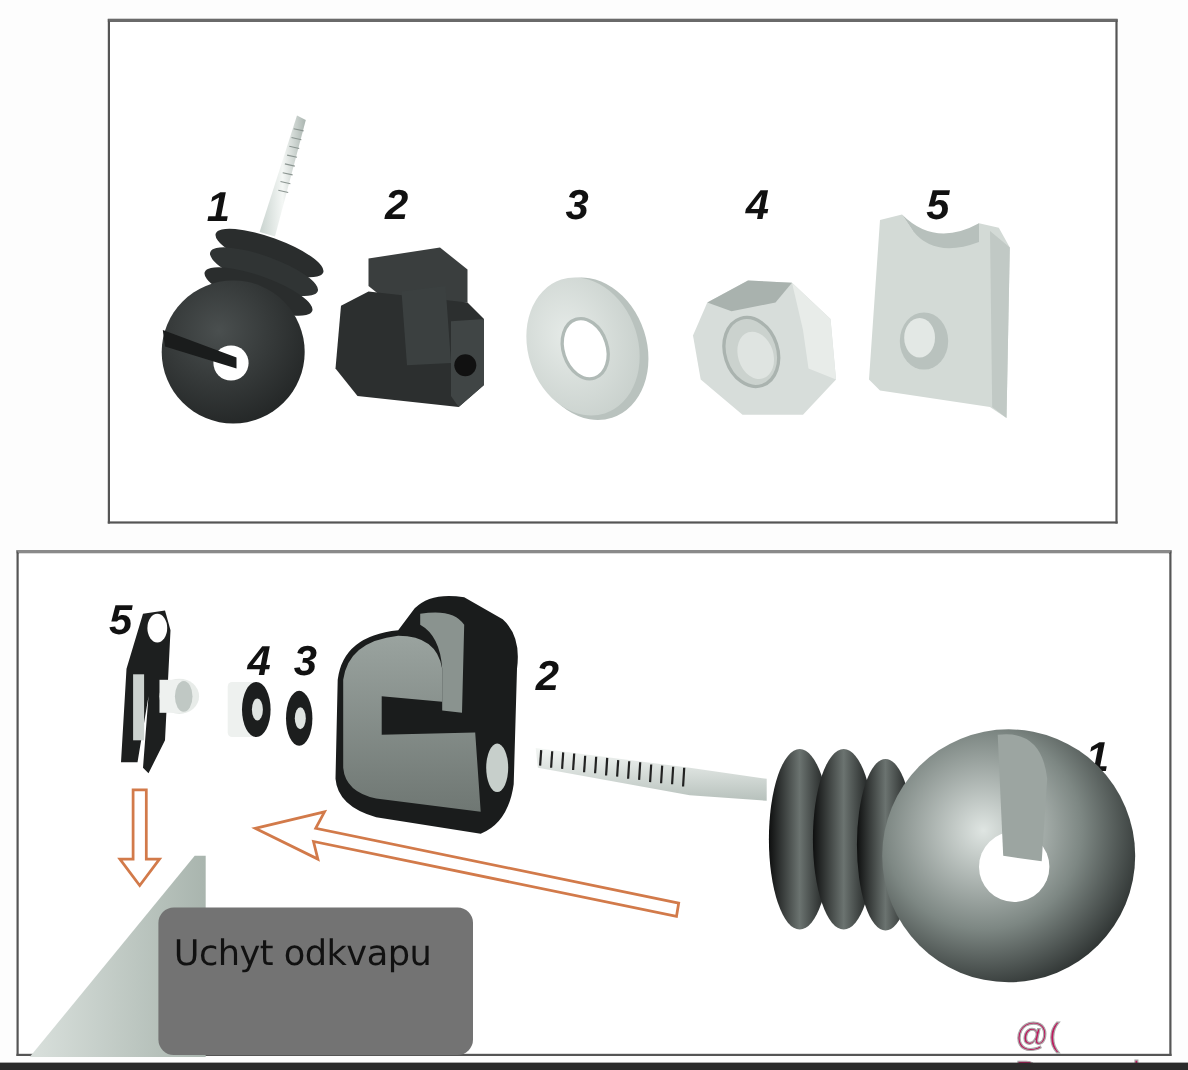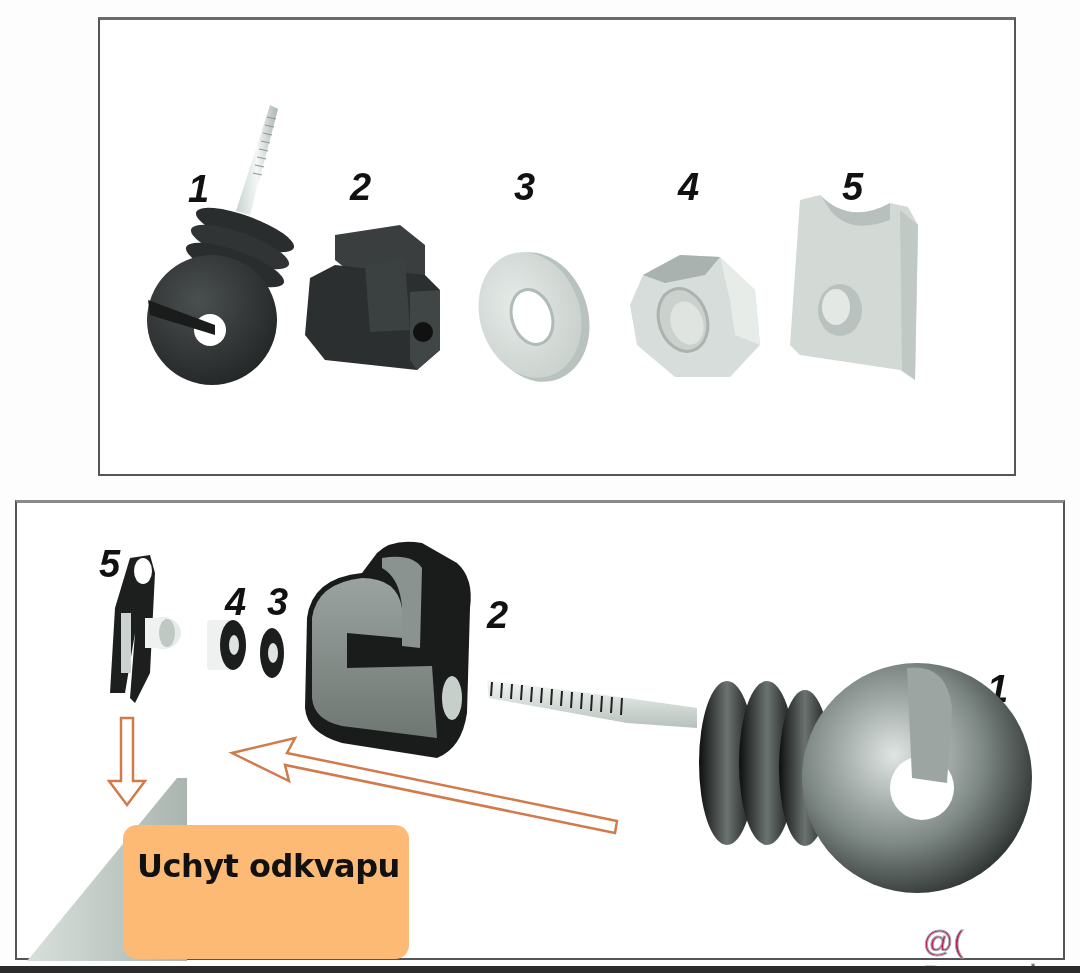--- a/index.html
+++ b/index.html
@@ -2,21 +2,21 @@
 <html><head>
 <meta charset="utf-8">
 <style>
   html, body { margin:0; padding:0; }
   body { width:1080px; height:973px; background:#fdfdfd; position:relative; overflow:hidden; font-family:"Liberation Sans", sans-serif; }
   .panel { position:absolute; background:#ffffff; border:2px solid #555; box-sizing:border-box; }
   #top-panel { left:98px; top:17px; width:918px; height:459px; border-top:3px solid #6a6a6a; }
   #bottom-panel { left:15px; top:500px; width:1050px; height:460px; border-top:3px solid #8a8a8a; }
   .num { position:absolute; font-family:"Liberation Sans", sans-serif; font-weight:bold; font-style:italic; font-size:38px; color:#111; line-height:1; }
   svg { position:absolute; overflow:visible; }
-  #label-box { position:absolute; left:123px; top:825px; width:286px; height:134px; background:#fdba74; border-radius:14px;font-weight:bold; }
+  #label-box { position:absolute; left:144px; top:825px; width:286px; height:134px; background:#737373; border-radius:14px; }
   #label-text { position:absolute; left:14px; top:22px; font-family:"DejaVu Sans", sans-serif; font-size:32px; color:#111; letter-spacing:-0.5px; }
   #watermark { position:absolute; left:923px; top:925px; font-family:"Liberation Sans", sans-serif; font-size:30px; color:#be185d; -webkit-text-stroke:1px #aaa; letter-spacing:0px; }
   #bottom-bar { position:absolute; left:0; top:966px; width:1080px; height:7px; background:#2b2b2b; }
 </style>
 </head>
 <body>
 
 <div id="top-panel" class="panel">
 
   <span class="num" style="left:88px;top:150px;">1</span>

